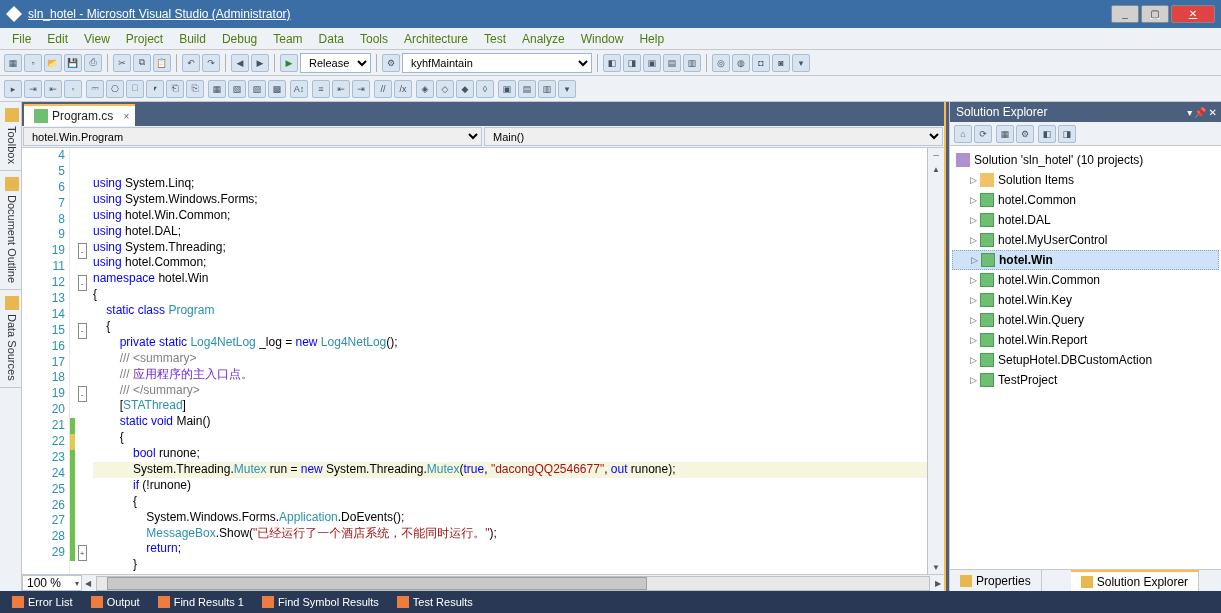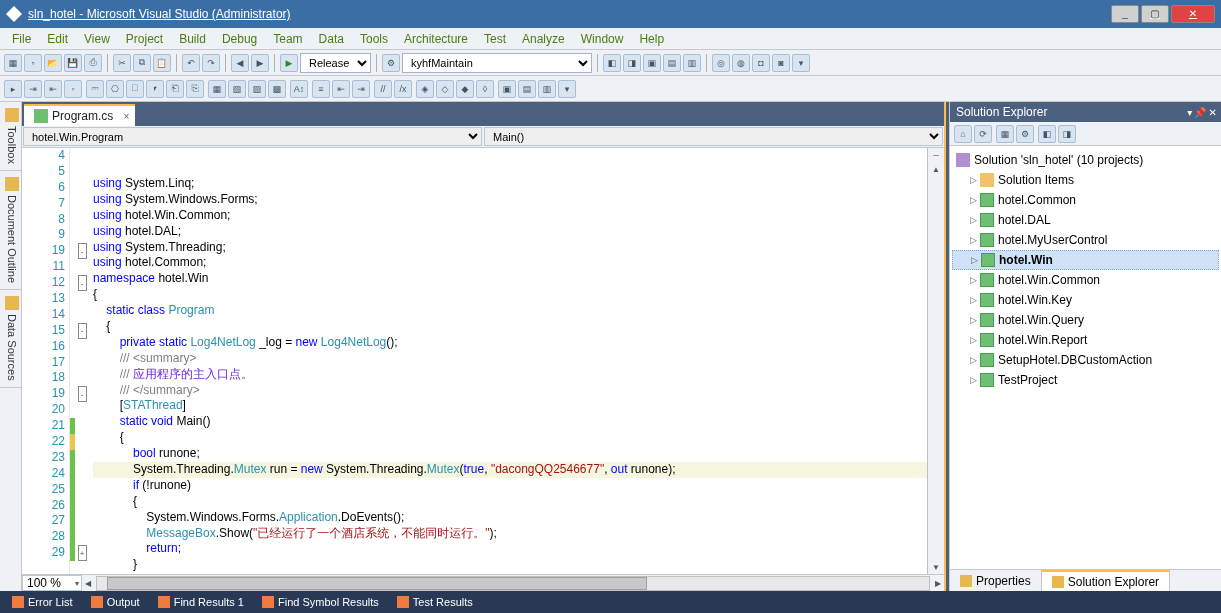--- a/index.html
+++ b/index.html
@@ -59,21 +59,21 @@
 .explorer .etb { height: 24px; background: #eef2f7; border-bottom: 1px solid #c8c8c8; display:flex; align-items:center; gap:2px; padding-left:4px;}
 .explorer .tree { flex: 1; padding: 4px 2px; overflow: auto; }
 .tree-row { display: flex; align-items: center; height: 20px; padding-left: 4px; cursor: default; }
 .tree-row .twisty { width: 10px; font-size: 9px; color: #666; }
 .tree-row .ticon { width: 14px; height: 14px; margin-right: 4px; flex-shrink:0; }
 .ticon.sol { background: #b08ed0; }
 .ticon.folder { background: #f2c268; }
 .ticon.proj { background: #6fbf73; border:1px solid #4a9b57; }
 .tree-row.selected { background: #cfe2f8; border: 1px dotted #7aa7db; }
 .tree-row.selected b { font-weight: bold; }
-.exp-bottom-tabs { height: 22px; background: #eef2f7; border-top: 1px solid #c8c8c8; display: flex; }
+.exp-bottom-tabs { height: 22px; background: #eef2f7; border-top: 1px solid #c8c8c8; display: flex; gap: 29px; }
 .exp-bottom-tabs div { padding: 3px 10px; border-right: 1px solid #c8c8c8; display:flex; align-items:center; gap:4px;}
 .exp-bottom-tabs div.active { background: #fff; border-top: 2px solid #fdbc4b; }
 .bti { width:12px; height:12px; background:#e6b84f; }
 .bottom-tabs { height: 22px; background: #293955; color: #fff; display: flex; align-items: center; padding-left: 4px; gap: 2px; }
 .bottom-tabs .btab { padding: 2px 8px; display: flex; align-items: center; gap: 4px; font-size: 11px; }
 .bottom-tabs .bicon { width: 12px; height: 12px; background: #f07b3f; }
 .vscroll { width: 17px; background: #eef2f7; border-left:1px solid #c0c0c0; display:flex; flex-direction:column; align-items:center;}
 .vscroll .arrow { height:14px; font-size:8px; display:flex; align-items:center; justify-content:center; color:#555; width:100%;}
 .vscroll .track { flex:1; width:100%; position:relative;}
 </style>

